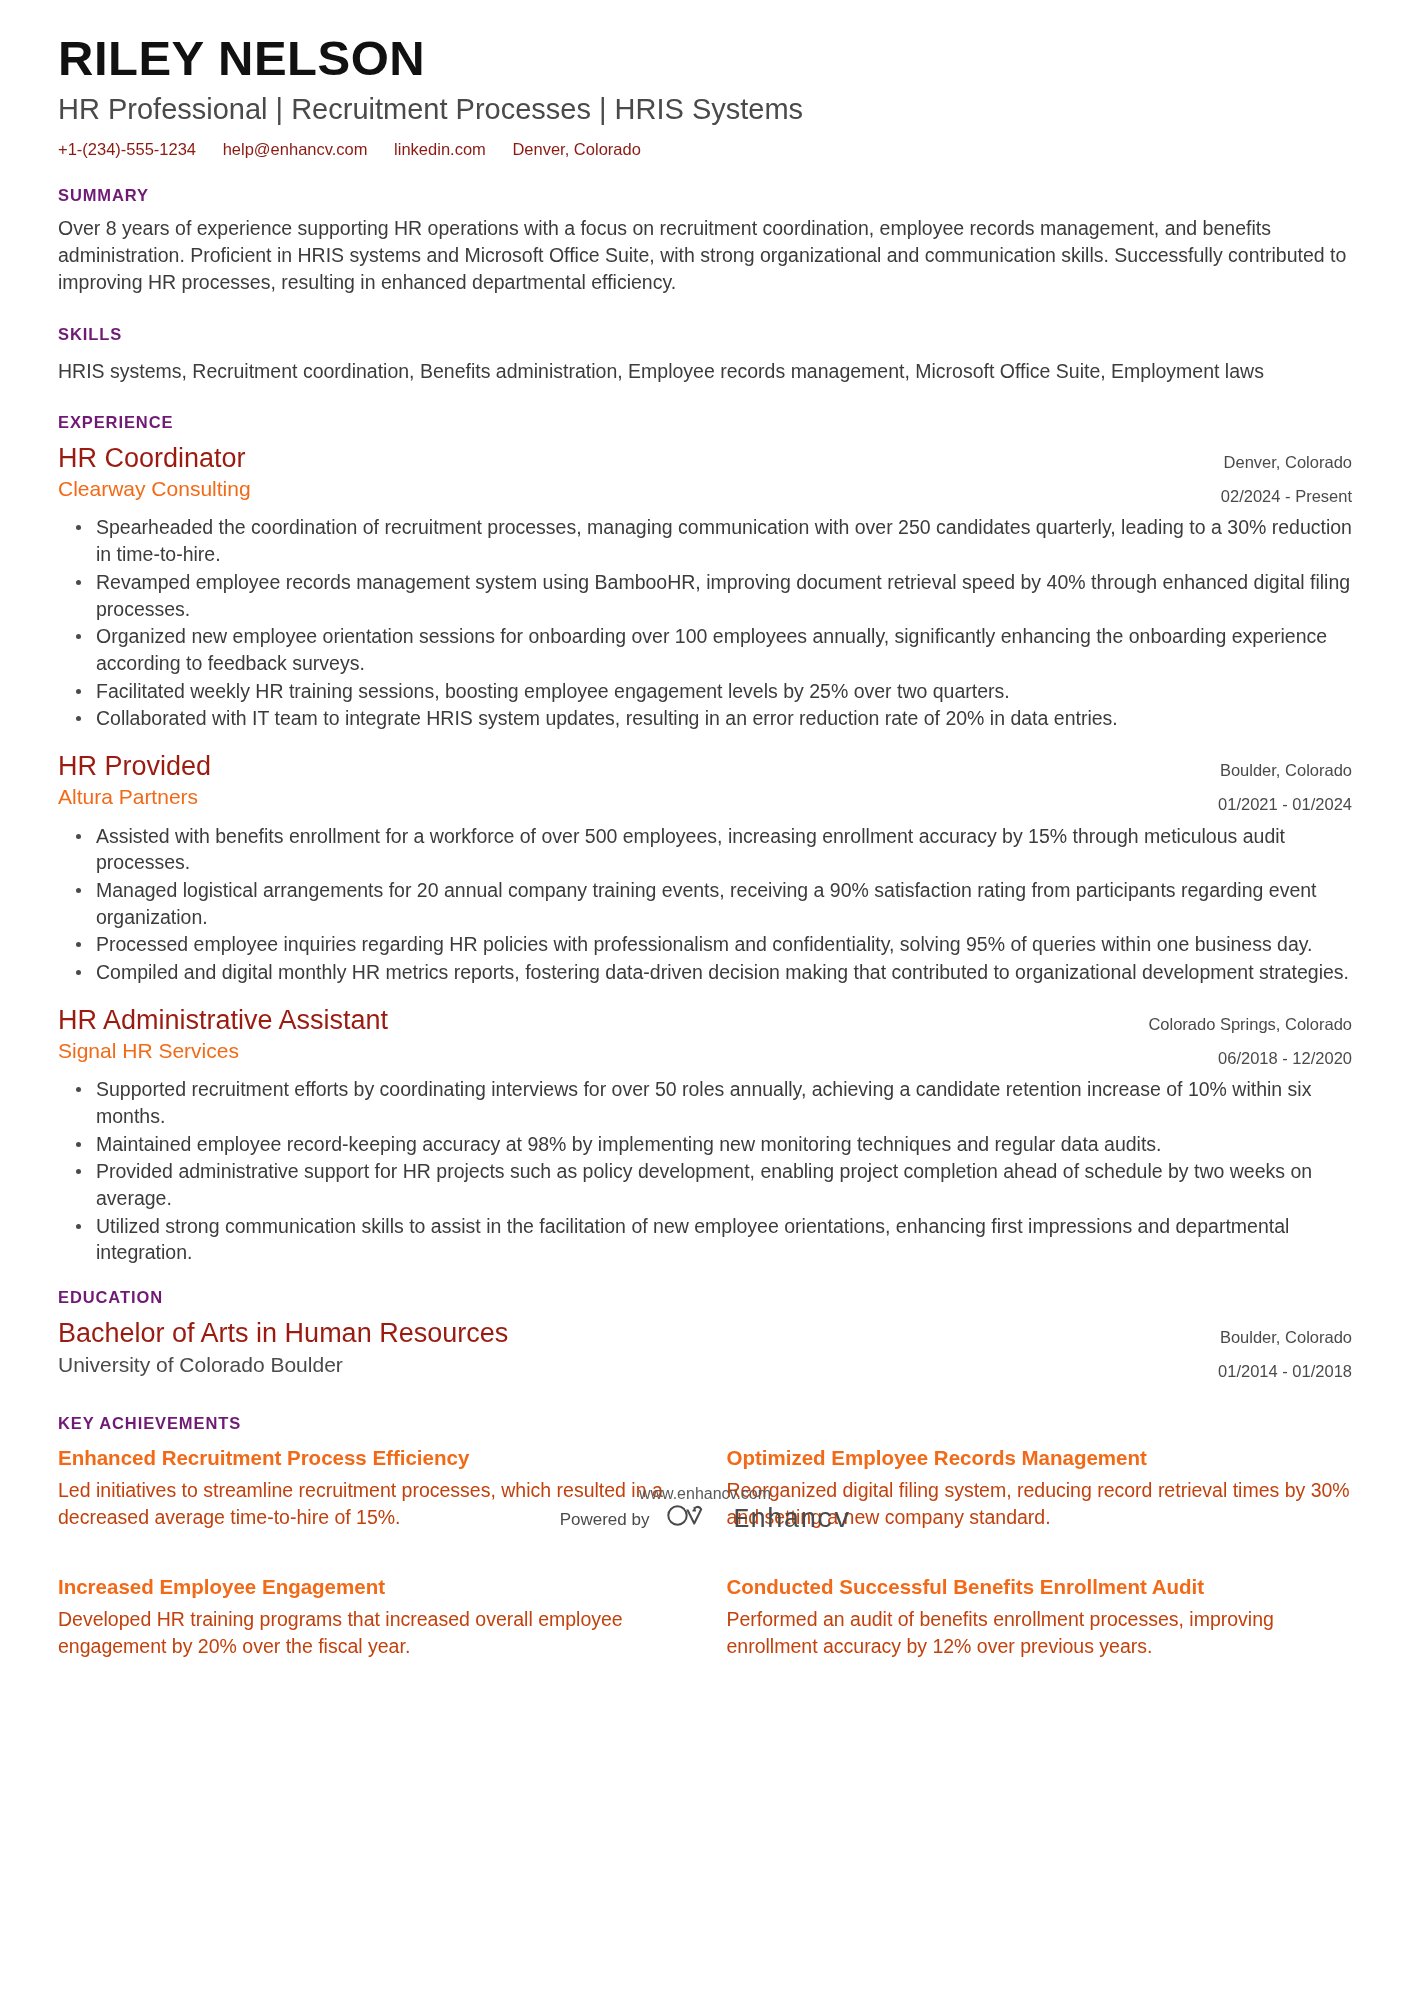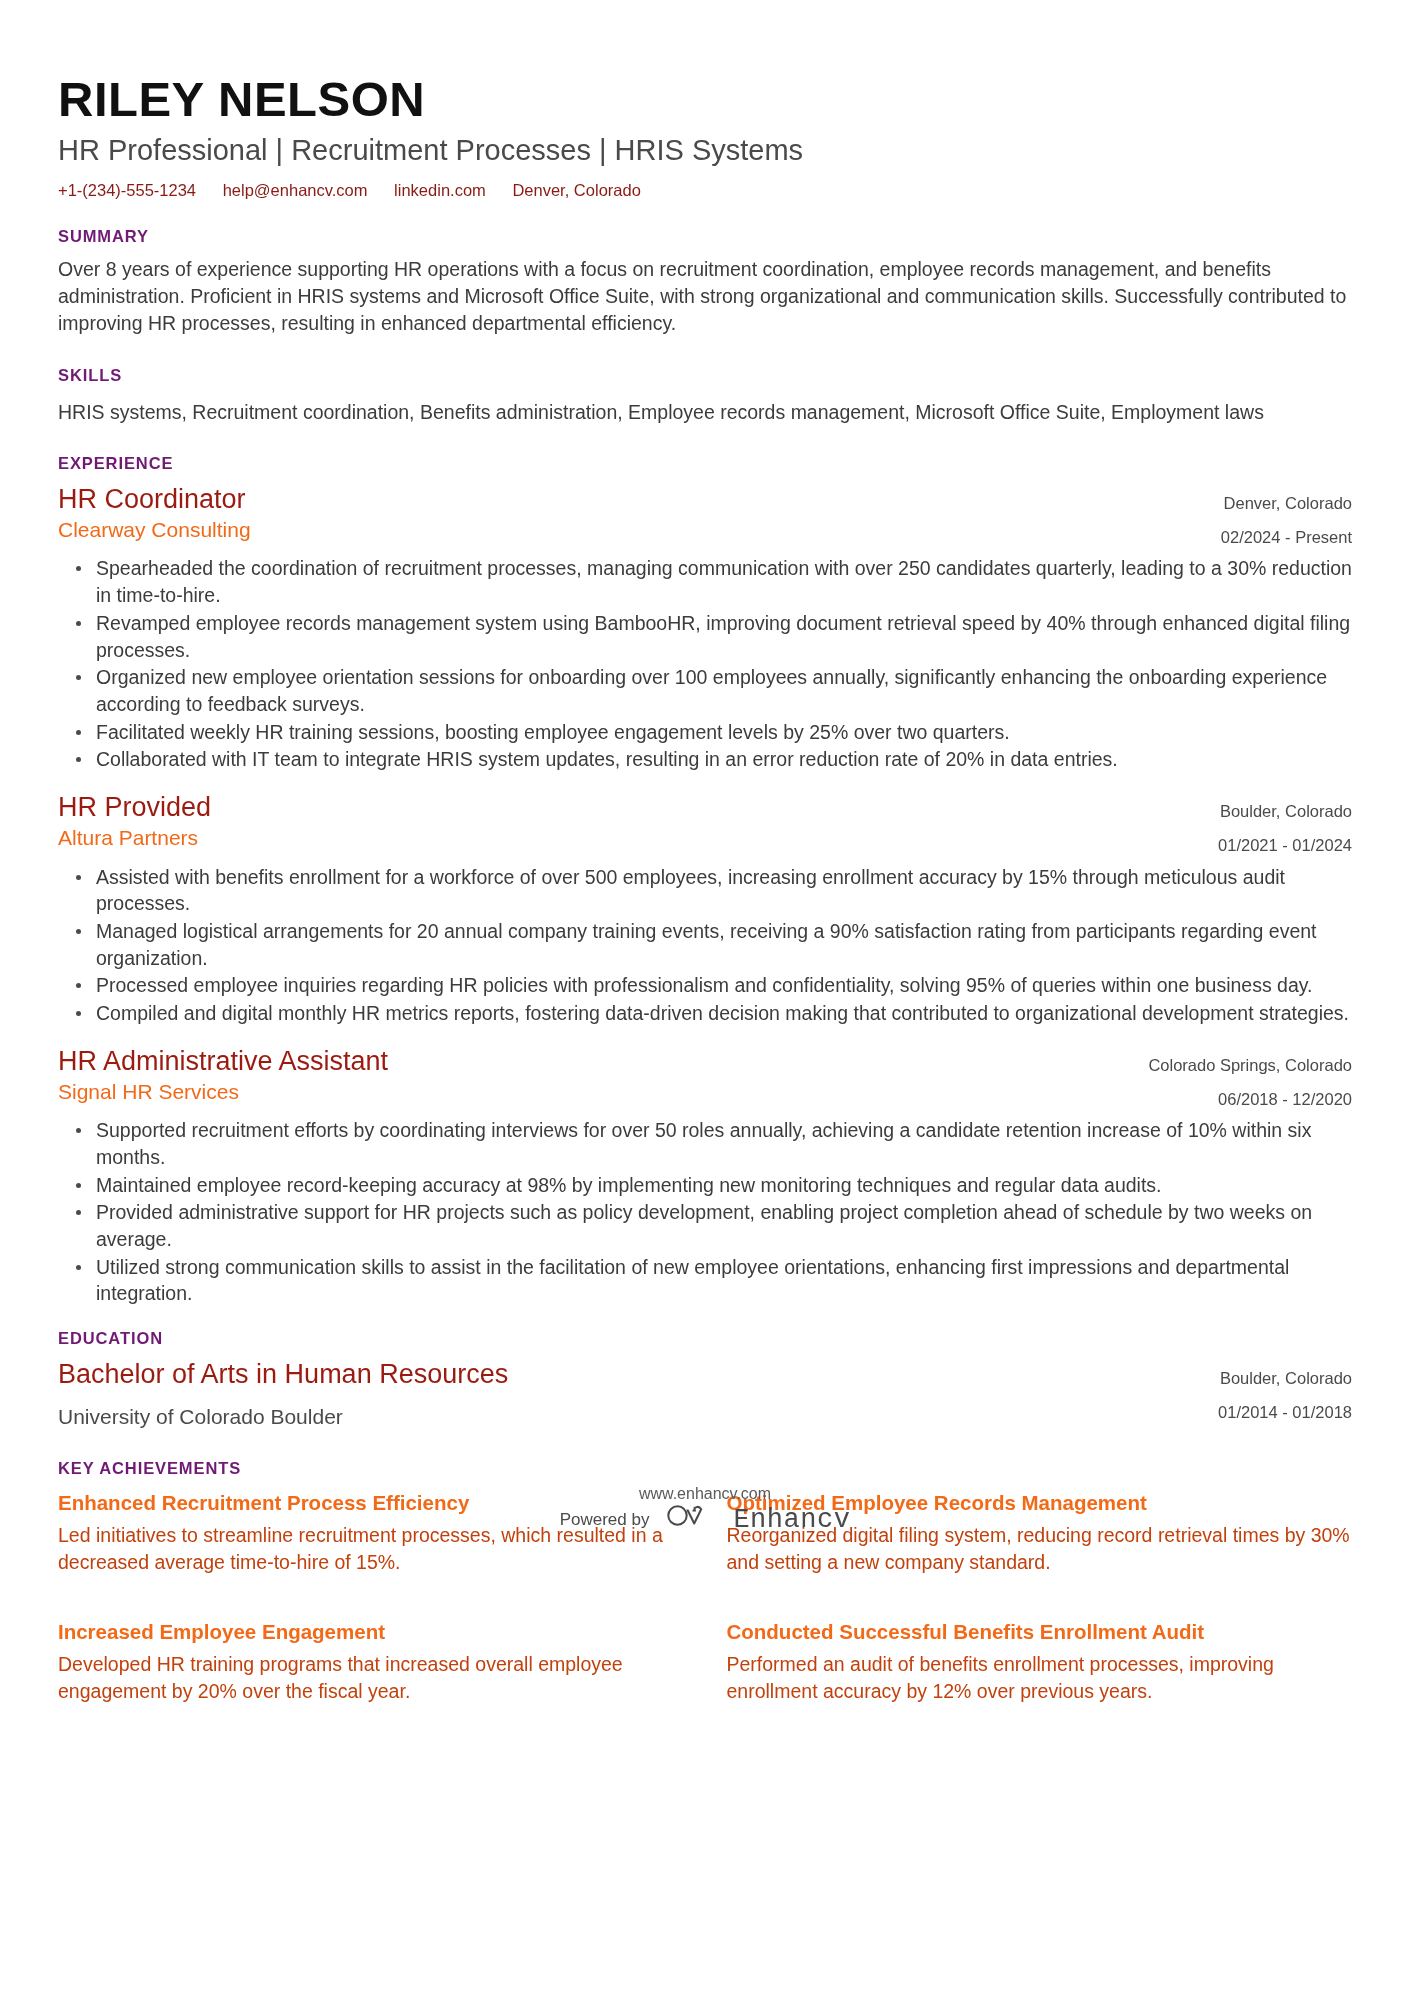--- a/index.html
+++ b/index.html
@@ -13,21 +13,21 @@
     font-family: "Liberation Sans", sans-serif;
     color: #3c3c3c;
     position: relative;
     overflow: hidden;
   }
   .page {
     position: relative;
     width: 1410px;
     height: 1589px;
     box-sizing: border-box;
-    padding: 72px 58px 0 58px;
+    padding: 31px 58px 0 58px;
   }
 
   
   .name {
     font-size: 49px;
     font-weight: bold;
     letter-spacing: 0.5px;
     color: #111111;
     line-height: 1.12;
     margin: 0 0 6px 0;
@@ -131,21 +131,21 @@
     background: #4a4a4a;
   }
   .exp-entry { margin-bottom: 18px; }
   .exp-section { margin-bottom: 22px; }
 
   
   .edu-degree {
     font-size: 27px;
     color: #9b1b10;
     line-height: 1.2;
-    margin-bottom: 13px;
+    margin-bottom: 2px;
   }
   .edu-school {
     font-size: 21px;
     color: #4a4a4a;
     line-height: 1.2;
   }
   .edu-section { margin-bottom: 30px; }
 
   
   .ach-grid {

